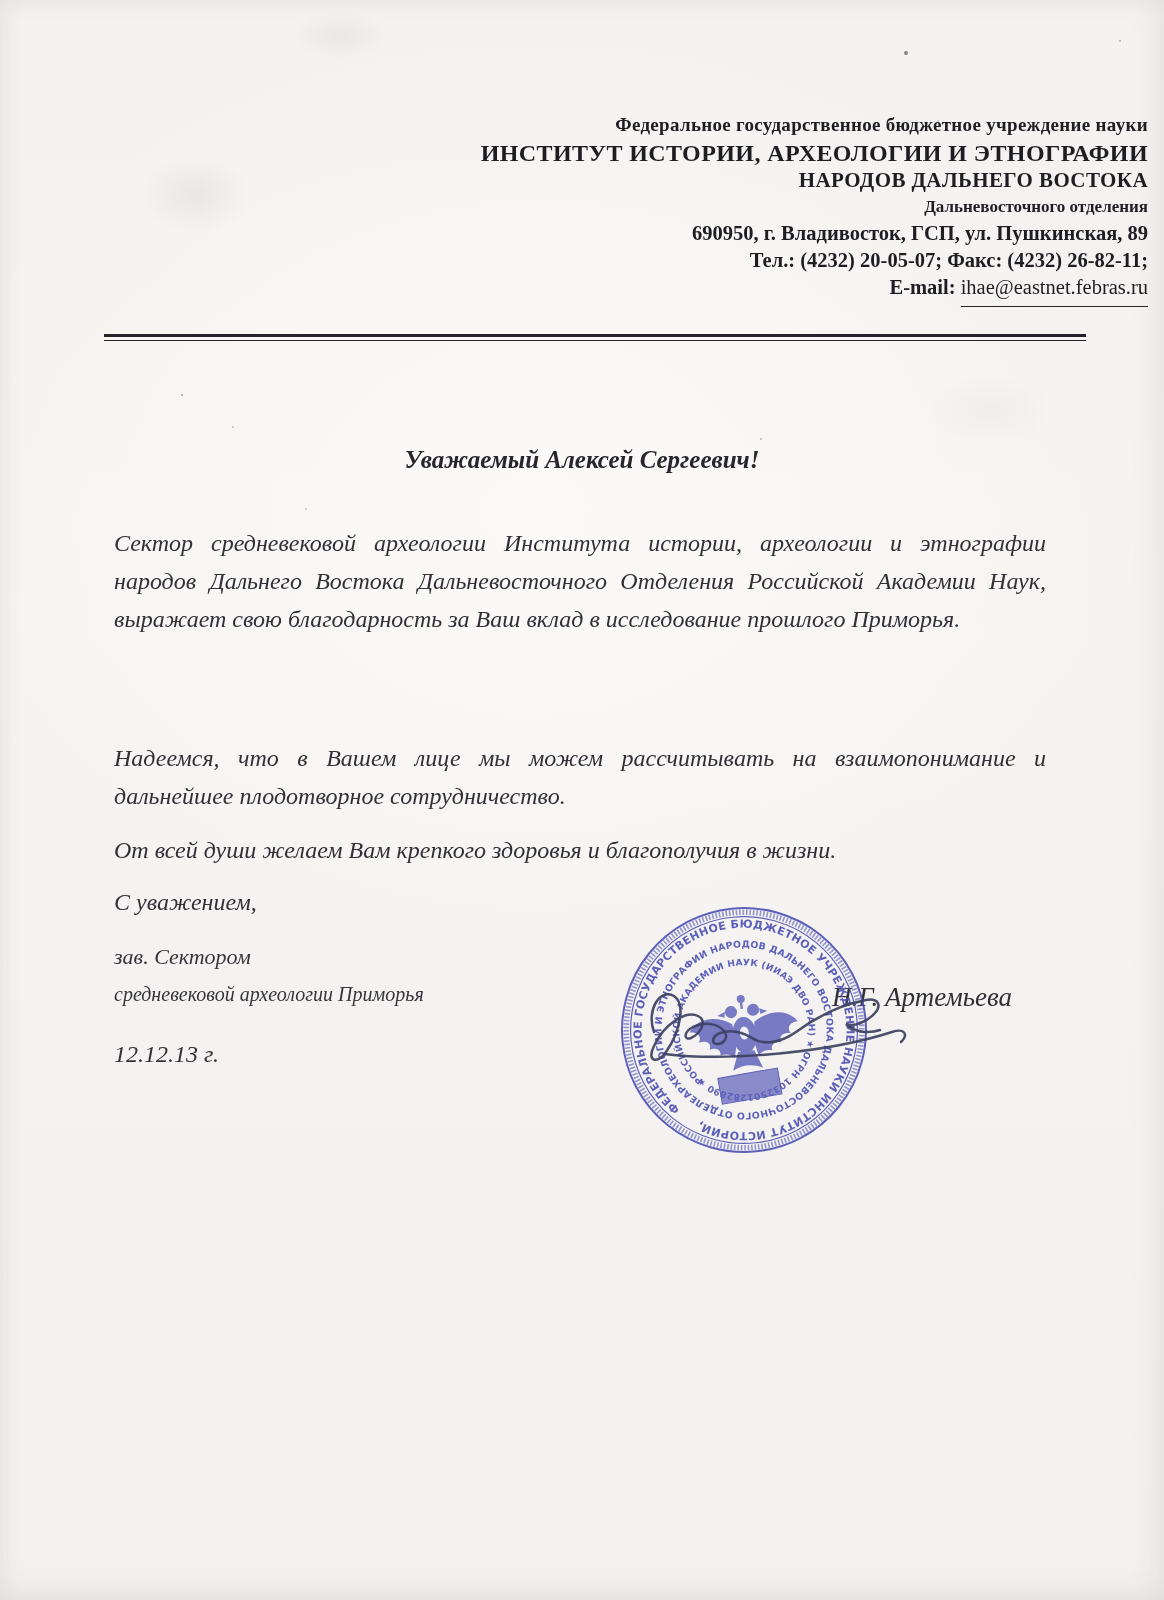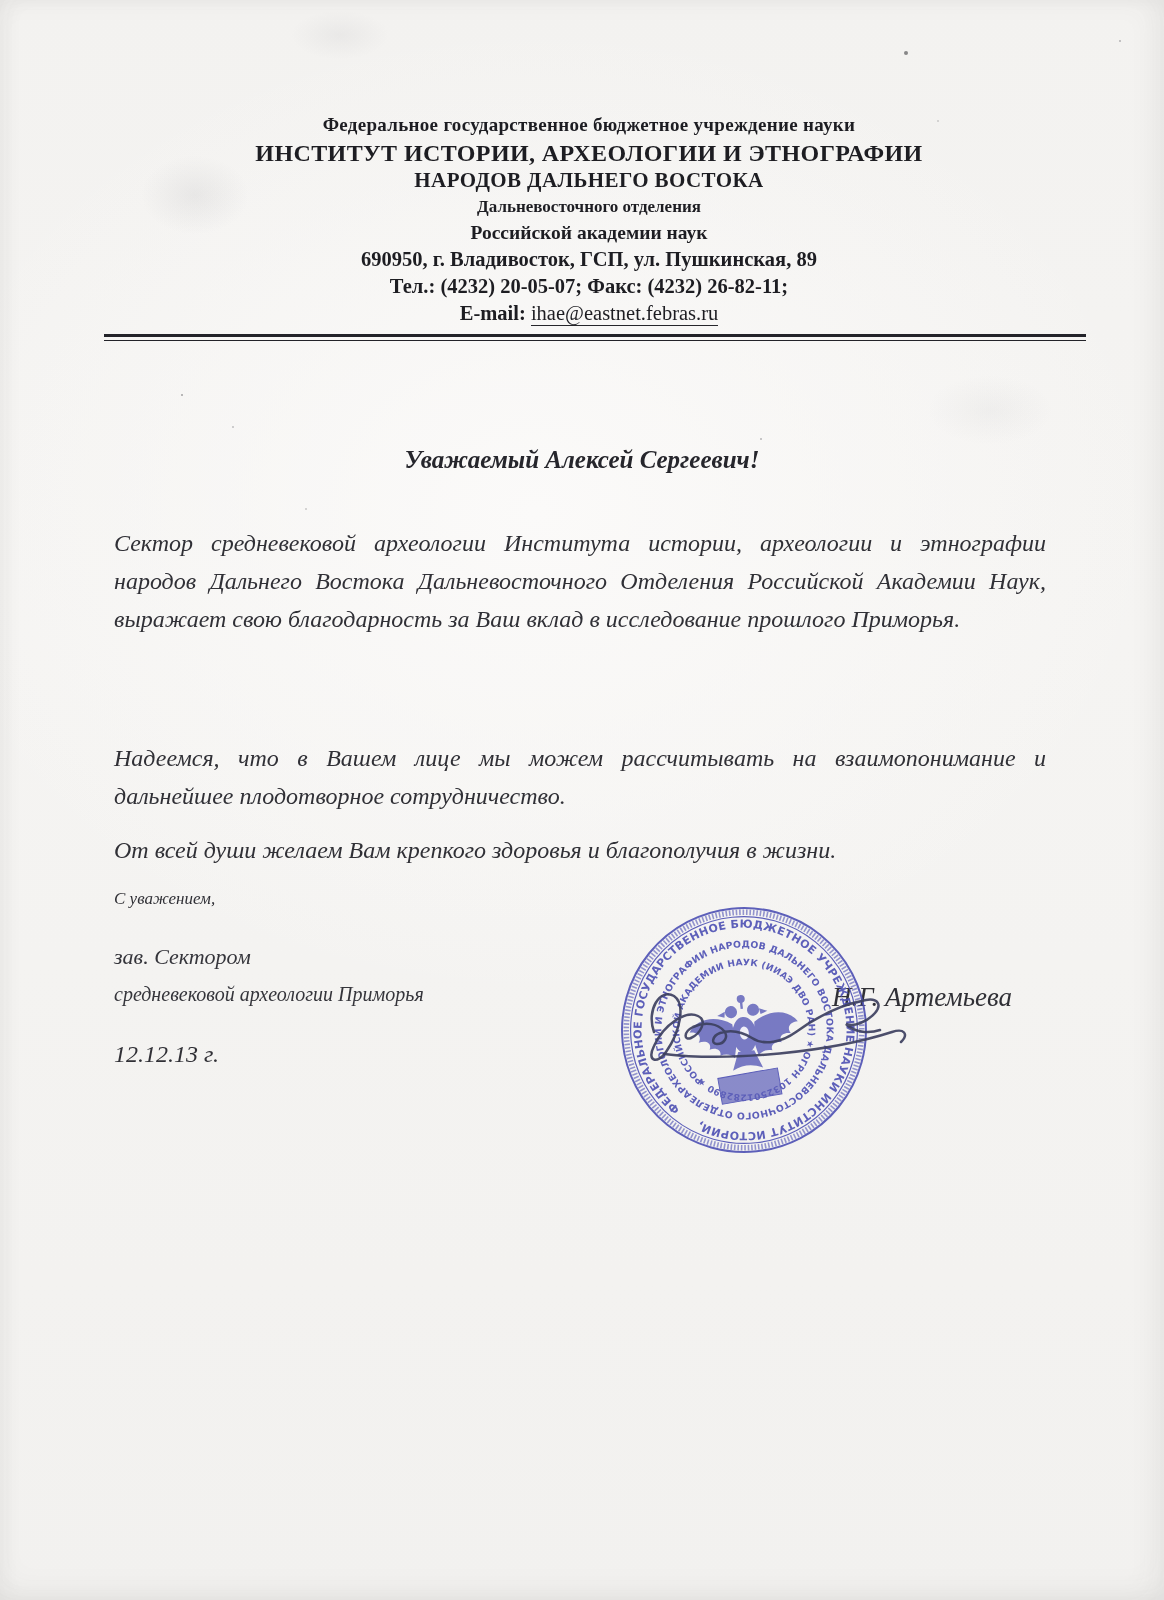--- a/index.html
+++ b/index.html
@@ -11,51 +11,51 @@
     overflow: hidden;
     background:
       radial-gradient(ellipse 900px 700px at 46% 32%, #fbfaf9 0%, rgba(251,250,249,0) 70%),
       linear-gradient(180deg, #f3f2f0 0%, #f5f4f2 40%, #f2f1ef 100%);
     box-shadow: inset -10px 0 28px rgba(70,70,75,.05), inset 0 -12px 30px rgba(70,70,75,.04), inset 6px 0 18px rgba(70,70,75,.03);
     font-family: "Liberation Serif", "DejaVu Serif", serif;
     color: #2f2f34;
   }
 
   
-  .letterhead { position: absolute; top: 111px; left: 30px; right: 16px; text-align: center; color: #1d1d22; font-family: Liberation Serif, serif; }
+  .letterhead { position: absolute; top: 111px; left: 30px; right: 16px; text-align: right; color: #1d1d22; font-family: Liberation Serif, serif; }
   .lh-l1 { font-weight: bold; font-size: 19px;   line-height: 28px; letter-spacing: .3px; }
   .lh-l2 { font-weight: bold; font-size: 24px;   line-height: 28px; letter-spacing: .4px; }
   .lh-l3 { font-weight: bold; font-size: 21px;   line-height: 27px; letter-spacing: .4px; }
   .lh-l4 { font-weight: bold; font-size: 17px;   line-height: 26px; }
   .lh-l5 { font-weight: bold; font-size: 19.5px; line-height: 26px; }
   .lh-l6 { font-weight: bold; font-size: 20.5px; line-height: 27px; }
   .lh-l7 { font-weight: bold; font-size: 20.5px; line-height: 27px; }
   .lh-l8 { font-size: 20.5px; line-height: 27px; }
   .lh-l8 .email-label { font-weight: bold; }
-  .lh-l8 .email-addr  { font-weight: normal; border-bottom: 1.5px solid #26262b; padding-bottom: 1px; }
+  .lh-l8 .email-addr  { font-weight: normal; border-bottom: 1.5px solid #26262b; padding-bottom: 8px; }
 
   .rule { position: absolute; top: 334px; left: 104px; width: 982px; }
   .rule .thick { height: 3px;   background: #232329; }
   .rule .thin  { height: 1.5px; background: #232329; margin-top: 2.5px; }
 
   
   .greeting {
     position: absolute; top: 446px; left: 0; right: 0;
     text-align: center; font-weight: bold; font-style: italic; font-size: 25px; color: #26262c;
   }
   .para {
     position: absolute; left: 114px; width: 932px; margin: 0;
     font-style: italic; font-size: 24px; line-height: 38px;
     text-align: justify; color: #303036;
   }
   .p1 { top: 524px; }
   .p2 { top: 739px; }
   .p3 { top: 831px; text-align: left; }
 
-  .salutation { position: absolute; top: 889px;  left: 114px; font-style: italic; font-size: 17px; color: #303036; }
+  .salutation { position: absolute; top: 889px;  left: 114px; font-style: italic; font-size: 24px; color: #303036; }
   .pos-line1  { position: absolute; top: 944px;  left: 114px; font-style: italic; font-size: 22px; color: #35353b; }
   .pos-line2  { position: absolute; top: 983px;  left: 114px; font-style: italic; font-size: 20px; color: #35353b; }
   .signer     { position: absolute; top: 982px;  right: 152px; font-style: italic; font-size: 27px; color: #303036; }
   .date-line  { position: absolute; top: 1041px; left: 114px; font-style: italic; font-size: 24px; color: #303036; }
 
   
   .stamp {
     position: absolute; left: 617px; top: 903px; width: 254px; height: 254px;
     transform: rotate(-6deg); opacity: .9;
   }
@@ -100,21 +100,20 @@
   <div class="smudge s1"></div>
   <div class="smudge s2"></div>
   <div class="smudge s3"></div>
   <div class="specks"></div>
 
   <div class="letterhead">
     <div class="lh-l1">Федеральное государственное бюджетное учреждение науки</div>
     <div class="lh-l2">ИНСТИТУТ ИСТОРИИ, АРХЕОЛОГИИ И ЭТНОГРАФИИ</div>
     <div class="lh-l3">НАРОДОВ ДАЛЬНЕГО ВОСТОКА</div>
     <div class="lh-l4">Дальневосточного отделения</div>
-    <div class="lh-l5">Российской академии наук</div>
     <div class="lh-l6">690950, г. Владивосток, ГСП, ул. Пушкинская, 89</div>
     <div class="lh-l7">Тел.: (4232) 20-05-07; Факс: (4232) 26-82-11;</div>
     <div class="lh-l8">
       <span class="email-label">E-mail:</span>
       <span class="email-addr">ihae@eastnet.febras.ru</span>
     </div>
   </div>
 
   <div class="rule">
     <div class="thick"></div>

